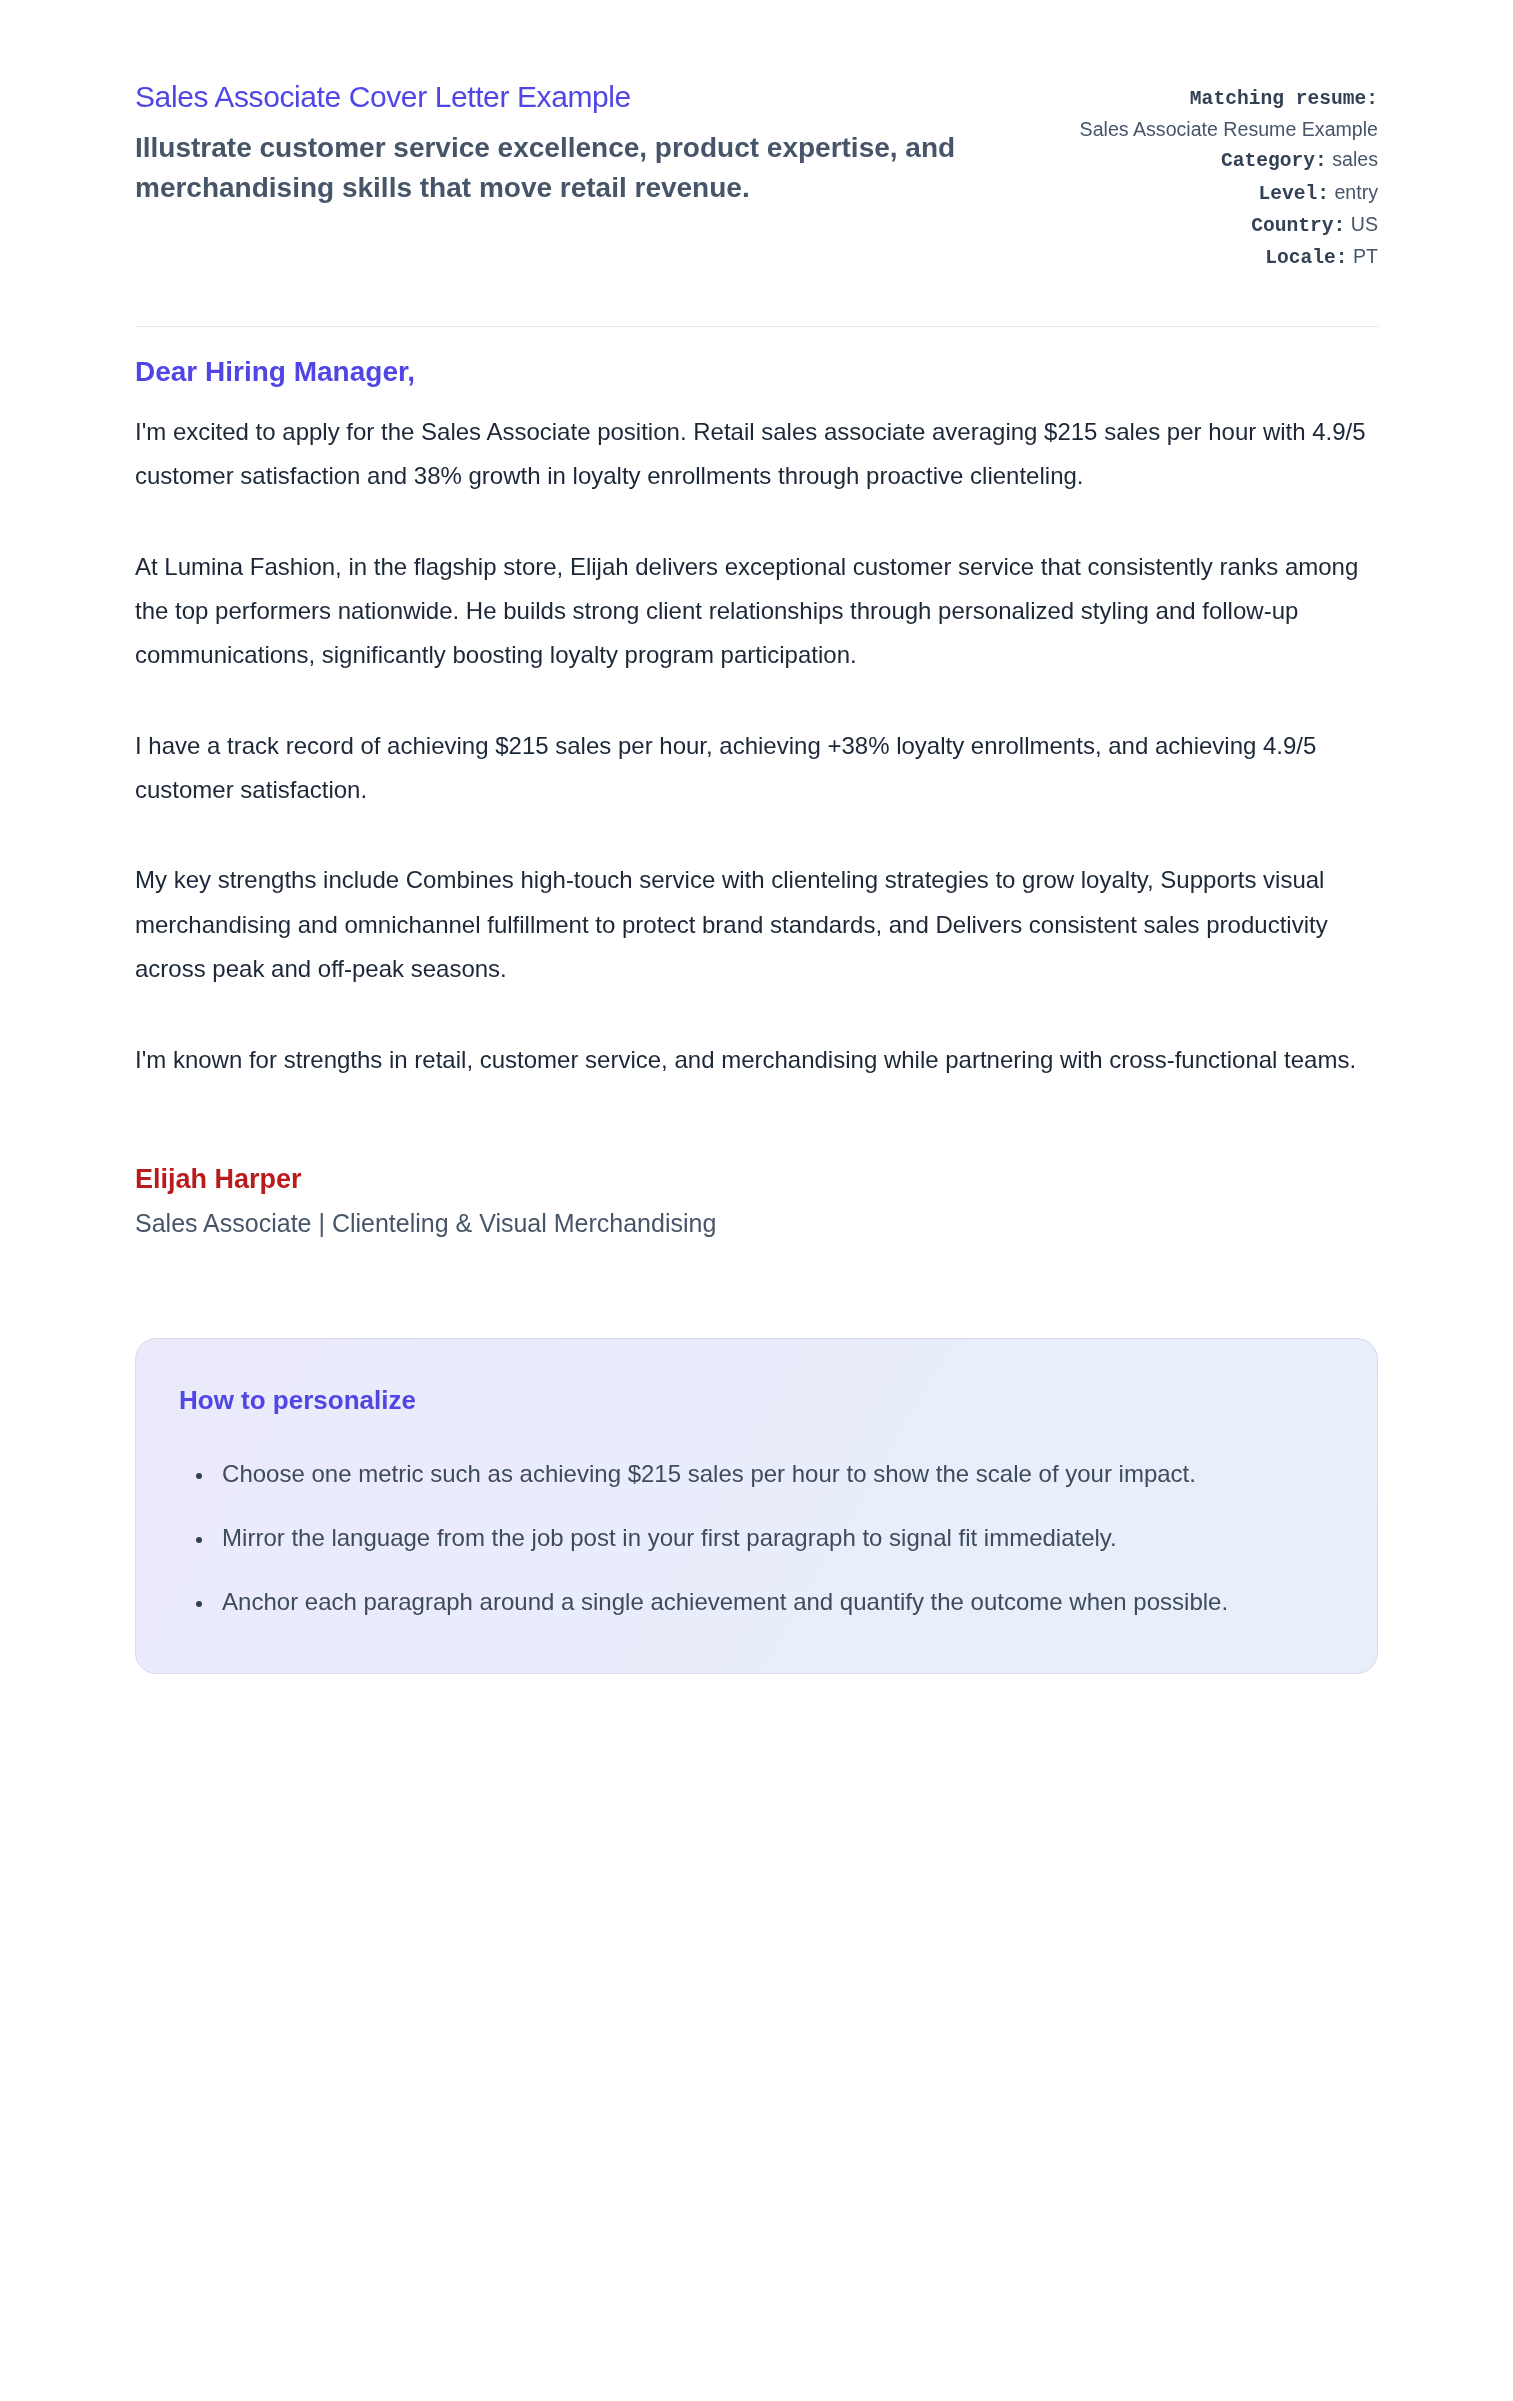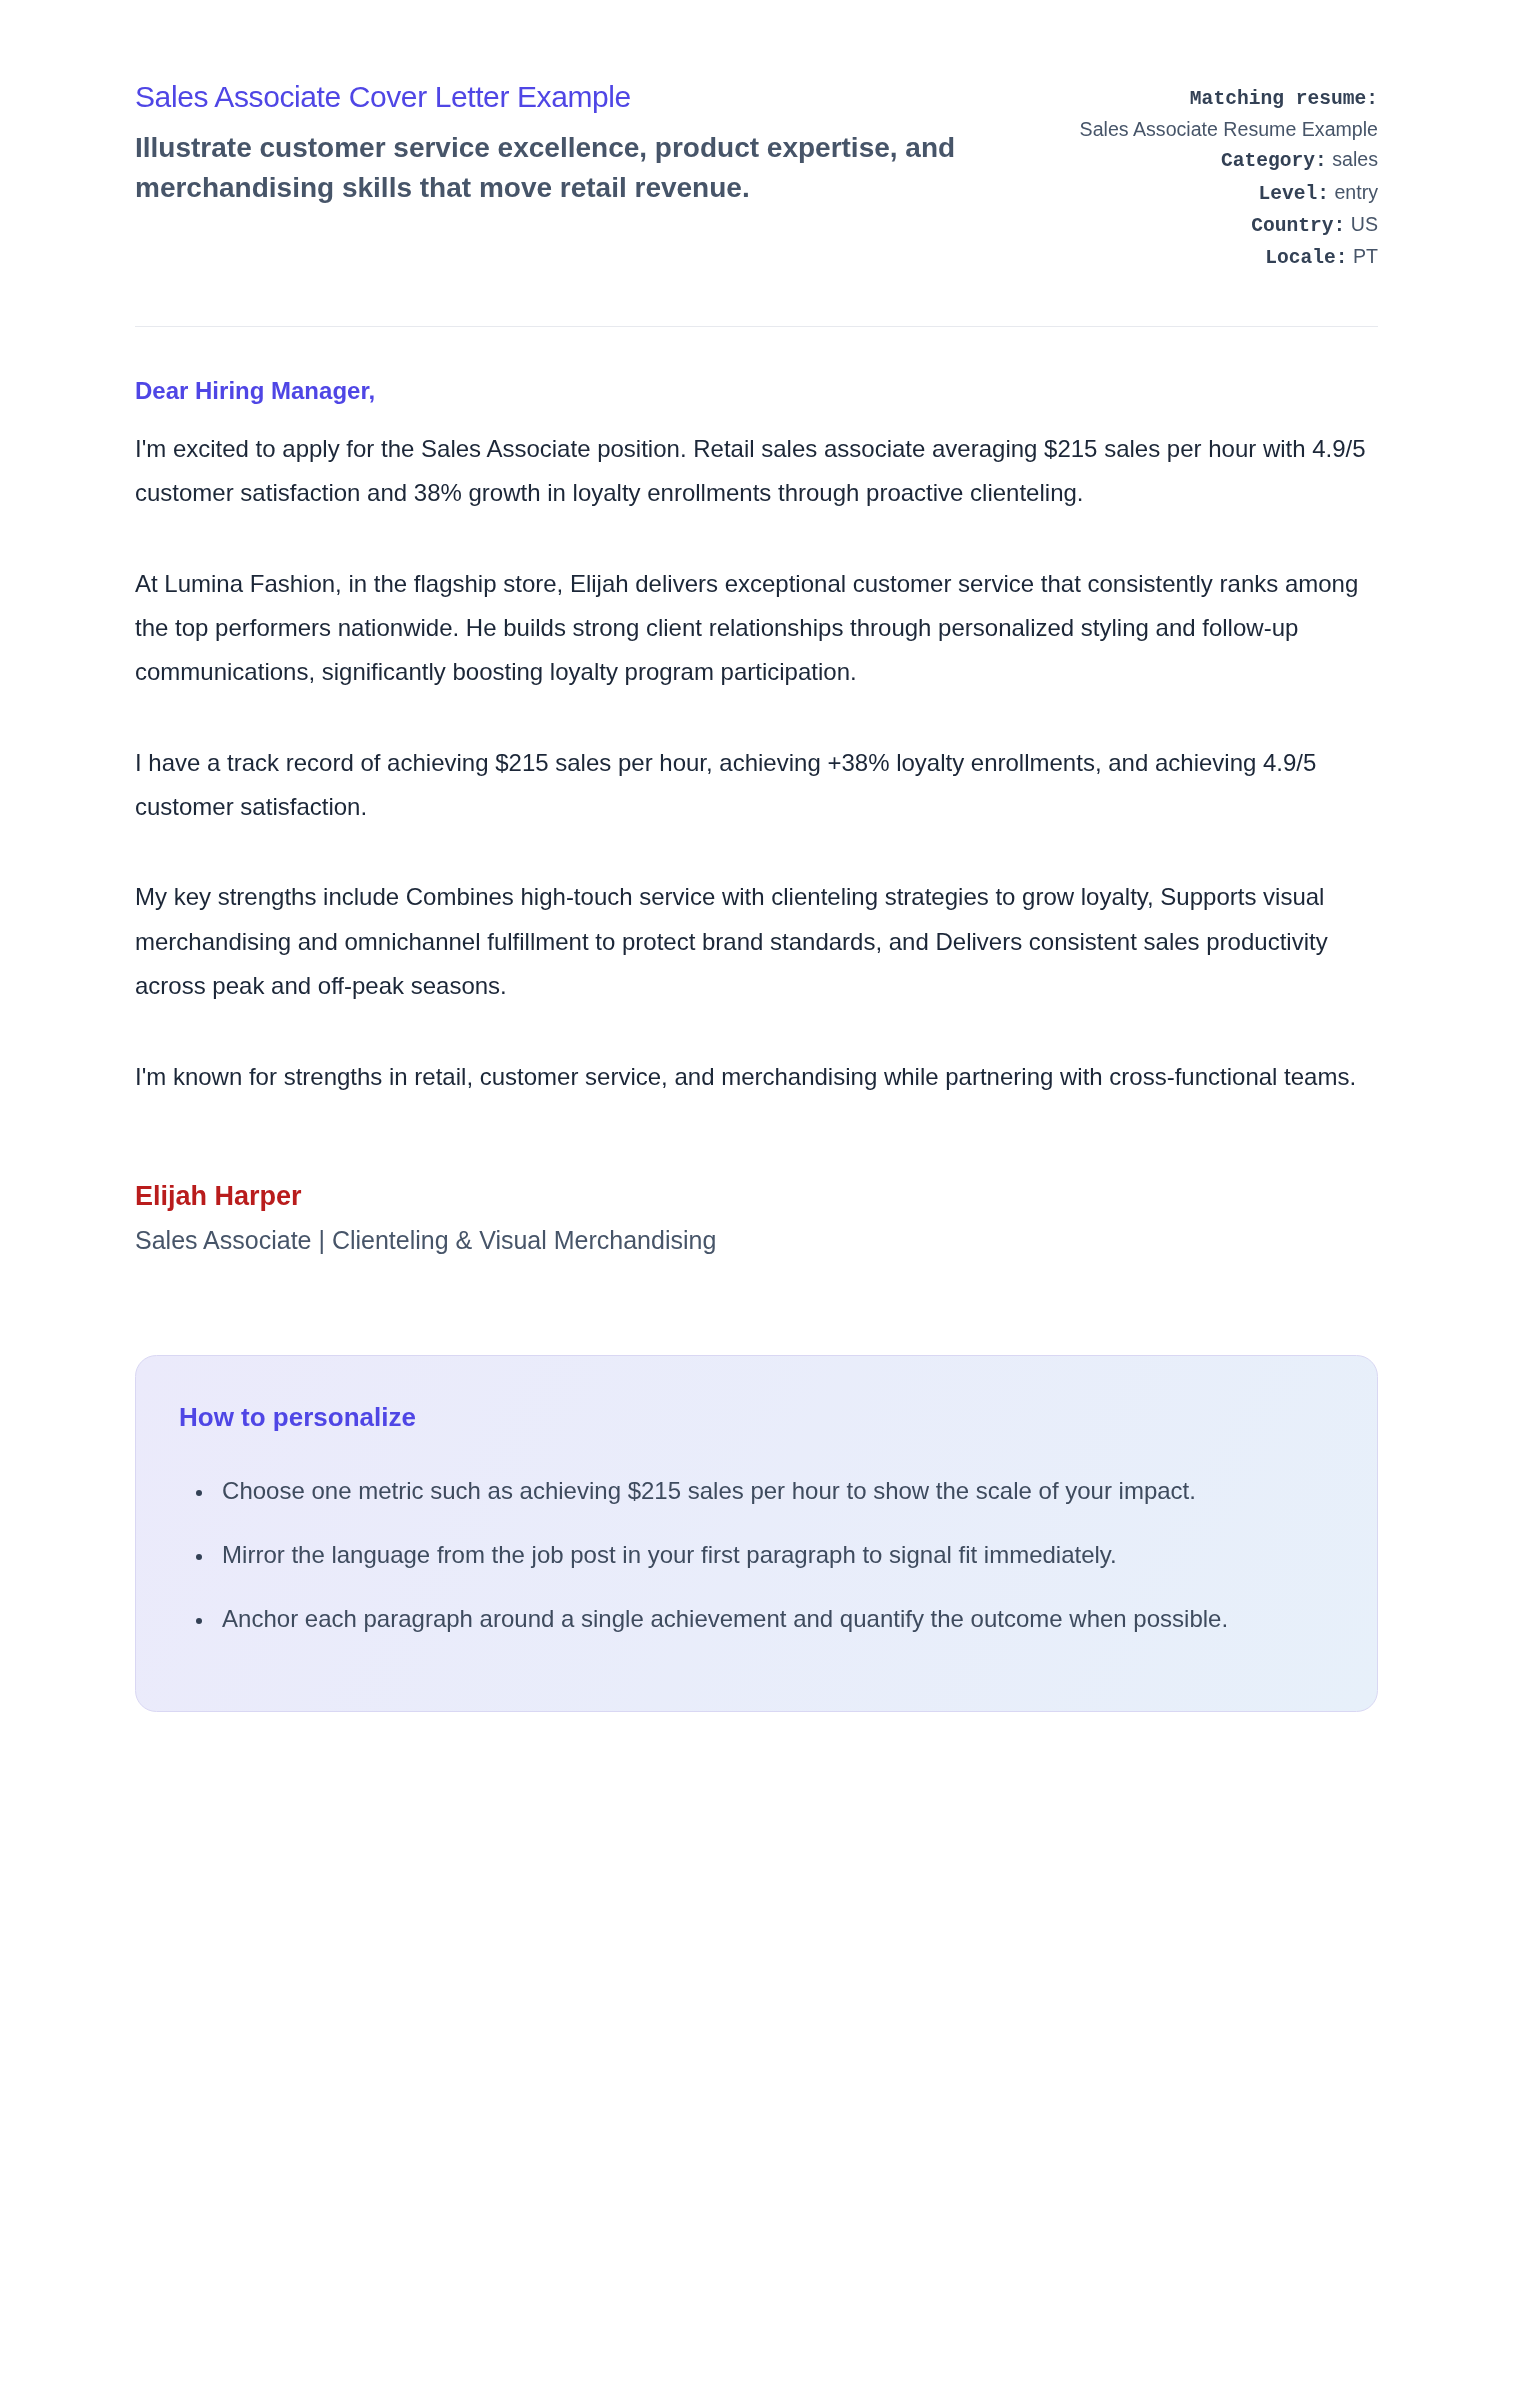--- a/index.html
+++ b/index.html
@@ -47,22 +47,22 @@
   .meta-resume-value { display: block; }
   .meta-field { display: block; }
   
   .divider {
     border: none;
     border-top: 1.8px solid #e7e9ee;
     margin-top: 52px;
   }
   
   .greeting {
-    margin-top: 50px;
-    font-size: 24px;
+    margin-top: 29px;
+    font-size: 28px;
     font-weight: 700;
     color: #4f46e5;
   }
   .letter-body { margin-top: 22px; }
   .letter-body p {
     font-size: 24px;
     line-height: 1.85;
     color: #1c2738;
     margin-bottom: 46px;
   }
@@ -95,21 +95,21 @@
     padding: 17px 27px;
     border-radius: 8900px;
     white-space: nowrap;
   }
   
   .personalize-card {
     margin-top: 100px;
     background: linear-gradient(120deg, #ebeafb 0%, #e7f0fa 100%);
     border: 1.8px solid #d9d7f3;
     border-radius: 21.4px;
-    padding: 46px 50px 69px 43px;
+    padding: 46px 50px 48px 43px;
   }
   .personalize-title {
     font-size: 26px;
     font-weight: 700;
     color: #4f46e5;
     margin-bottom: 36px;
   }
   .personalize-list {
     list-style: disc;
     padding-left: 36px;

